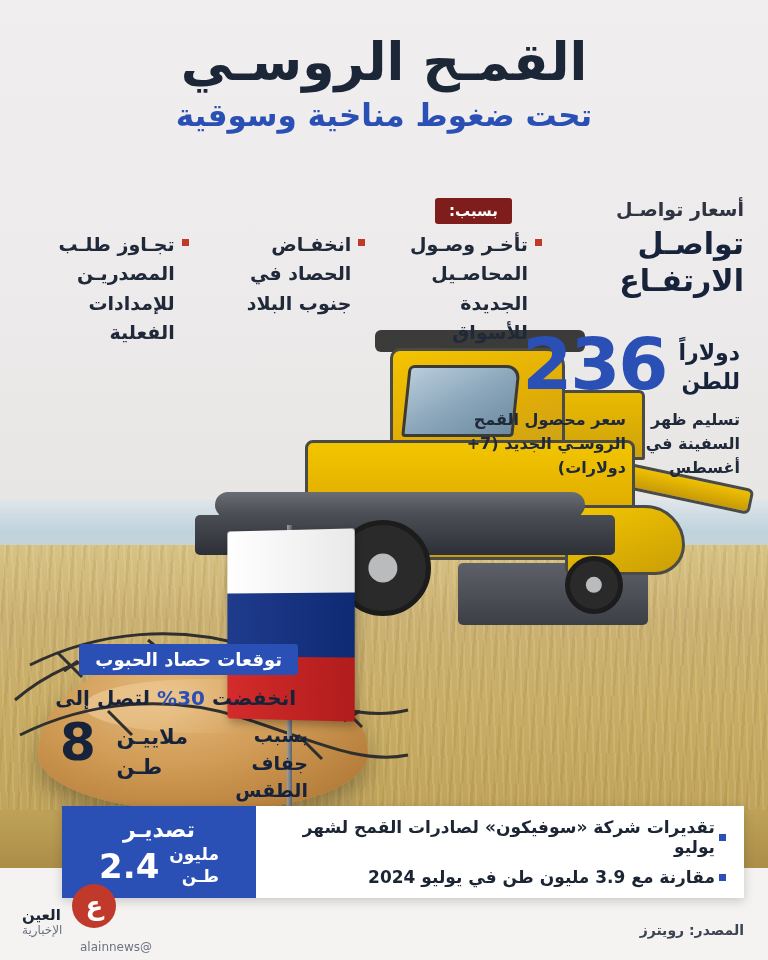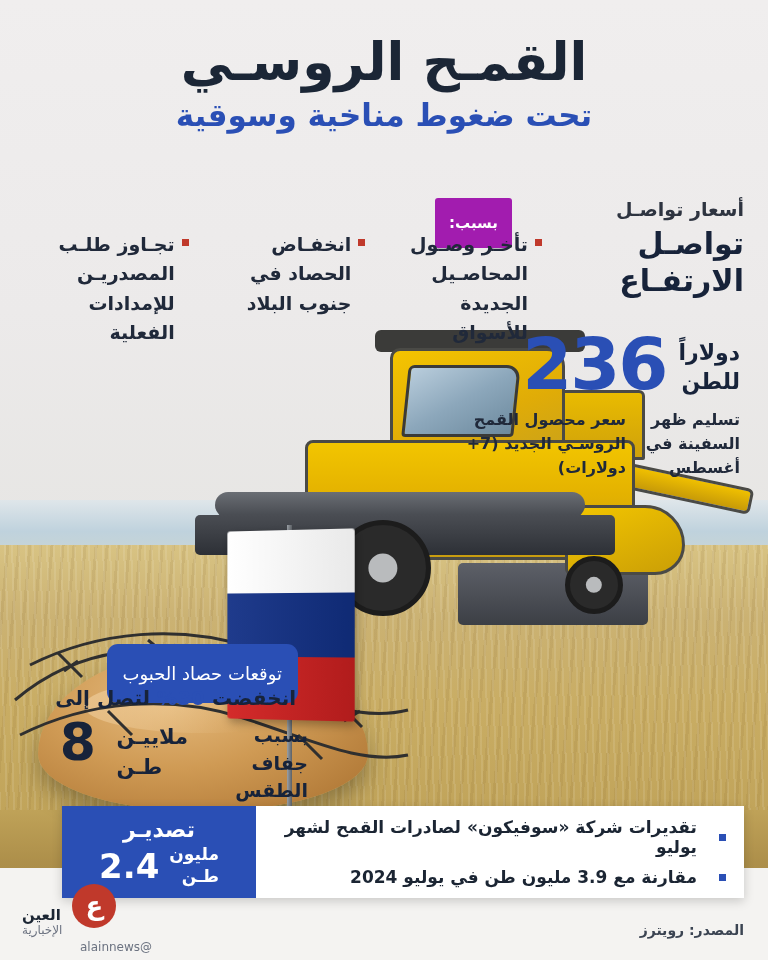--- a/index.html
+++ b/index.html
@@ -160,22 +160,22 @@
   }
   .export-label { font-size:19px; color:#2e3440; font-weight:600; }
   .export-big {
     margin-top:6px; font-size:30px; font-weight:800; color:#17233a;
     line-height:1.22; letter-spacing:1px;
   }
 
   
   .reason-tag {
     position:absolute; right:256px; top:198px;
-    background:#a21caf; color:#fff; font-size:15px; font-weight:700;
-    padding:16px 14px; border-radius:3px;
+    background:#7f1d1d; color:#fff; font-size:15px; font-weight:700;
+    padding:4px 14px; border-radius:3px;
   }
   .reasons {
     position:absolute; right:226px; top:230px; width:516px;
     display:flex; justify-content:space-between; gap:14px;
   }
   .reason {
     width:164px; text-align:right; font-size:19px; line-height:1.55;
     color:#20293a; font-weight:700; position:relative; padding-right:14px;
   }
   .reason:before{
@@ -197,22 +197,22 @@
     margin-top:10px; display:flex; gap:14px; justify-content:flex-start;
   }
   .price-desc .col {
     text-align:right; font-size:16px; line-height:1.5; color:#20293a; font-weight:700;
   }
   .price-desc .col.left { color:#20293a; }
 
   
   .harvest-tag {
     position:absolute; right:470px; top:644px;
-    background:#2a4fb5; color:#fff; font-size:18px; font-weight:400;
-    padding:19px 16px; border-radius:11px;
+    background:#2a4fb5; color:#fff; font-size:18px; font-weight:700;
+    padding:5px 16px; border-radius:3px;
   }
   .harvest-line {
     position:absolute; right:472px; top:686px; width:266px; text-align:right;
     font-size:20px; font-weight:800; color:#17233a;
   }
   .harvest-line .pct { color:#2a4fb5; }
   .harvest-num {
     position:absolute; right:672px; top:716px;
     font-size:52px; font-weight:800; color:#17233a; line-height:1;
   }
@@ -237,21 +237,21 @@
   }
   .bottom-blue .b-title { font-size:22px; font-weight:800; letter-spacing:2px; }
   .bottom-blue .b-row { display:flex; align-items:center; gap:10px; margin-top:2px; }
   .bottom-blue .b-num { font-size:34px; font-weight:800; line-height:1; }
   .bottom-blue .b-unit { font-size:17px; font-weight:800; line-height:1.25; text-align:right; }
   .bottom-white {
     flex:1; background:#ffffff; padding:14px 18px;
     display:flex; flex-direction:column; justify-content:center; gap:10px;
   }
   .bullet {
-    display:flex; align-items:center; gap:22px; justify-content:flex-start;
+    display:flex; align-items:center; gap:4px; justify-content:flex-start;
     font-size:17px; font-weight:700; color:#1b2533;
   }
   .bullet .dot { width:7px; height:7px; background:#2a4fb5; flex:0 0 auto; }
 
   
   .logo {
     position:absolute; left:22px; bottom:22px; display:flex; align-items:center; gap:10px;
   }
   .logo-mark {
     width:44px; height:44px; border-radius:50%; background:#c0392b; color:#fff;

